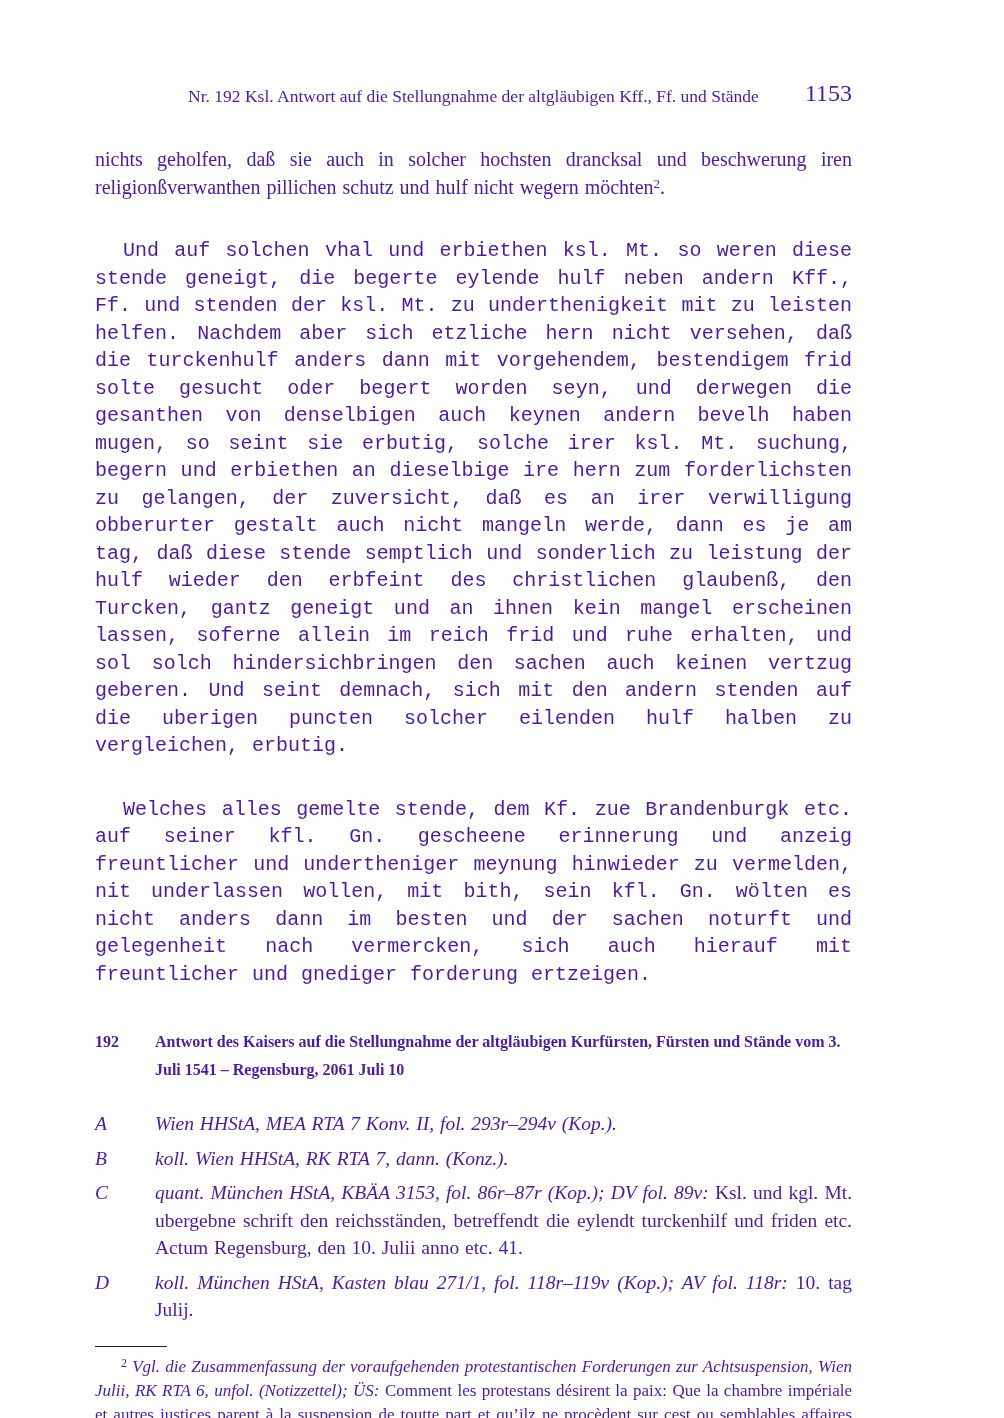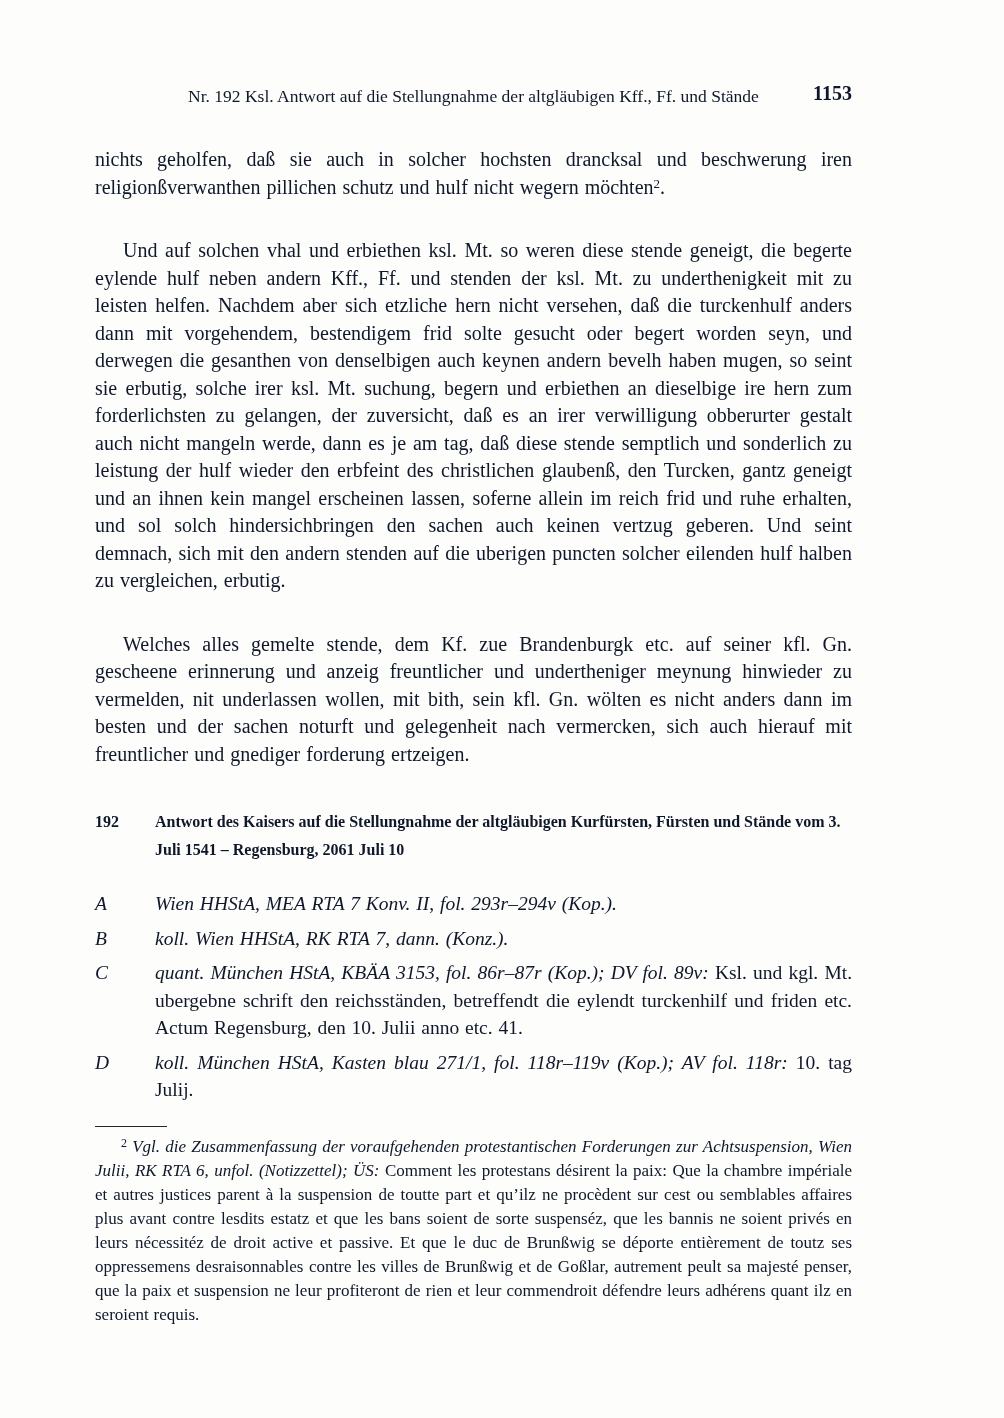--- a/index.html
+++ b/index.html
@@ -2,21 +2,21 @@
 <html><head>
 <meta charset="utf-8">
 <style>
   * { margin: 0; padding: 0; box-sizing: border-box; }
   html, body { background: #ffffff; }
   .page {
     position: relative;
     width: 1004px;
     height: 1418px;
     background: #fdfdfb;
-    color: #0f172a;
+    color: #4c1d95;
     font-family: "Liberation Serif", serif;
     overflow: hidden;
   }
   .type-area {
     position: absolute;
     left: 95px;
     top: 84px;
     width: 757px;
   }
   .running-head {
@@ -24,32 +24,32 @@
     text-align: center;
     font-size: 17.5px;
     line-height: 24px;
     margin-bottom: 14px;
     height: 26px;
   }
   .rh-num {
     position: absolute;
     right: 0;
     top: -3px;
-    font-weight: bold;
-    font-size: 20px;
+    font-weight: normal;
+    font-size: 24px;
     text-align: right;
   }
   .body-text .para {
     font-size: 20px;
     line-height: 27.5px;
     text-align: justify;
     word-spacing: 1px;
     margin-top: 36px;
   }
-  .indent { text-indent: 28px; }
+  .indent { text-indent: 28px; font-family: Liberation Mono, monospace; }
   .fn-ref {
     font-size: 13px;
     line-height: 0;
     vertical-align: 6px;
   }
   .doc-heading {
     display: flex;
     font-weight: bold;
     font-size: 16px;
     line-height: 28px;

